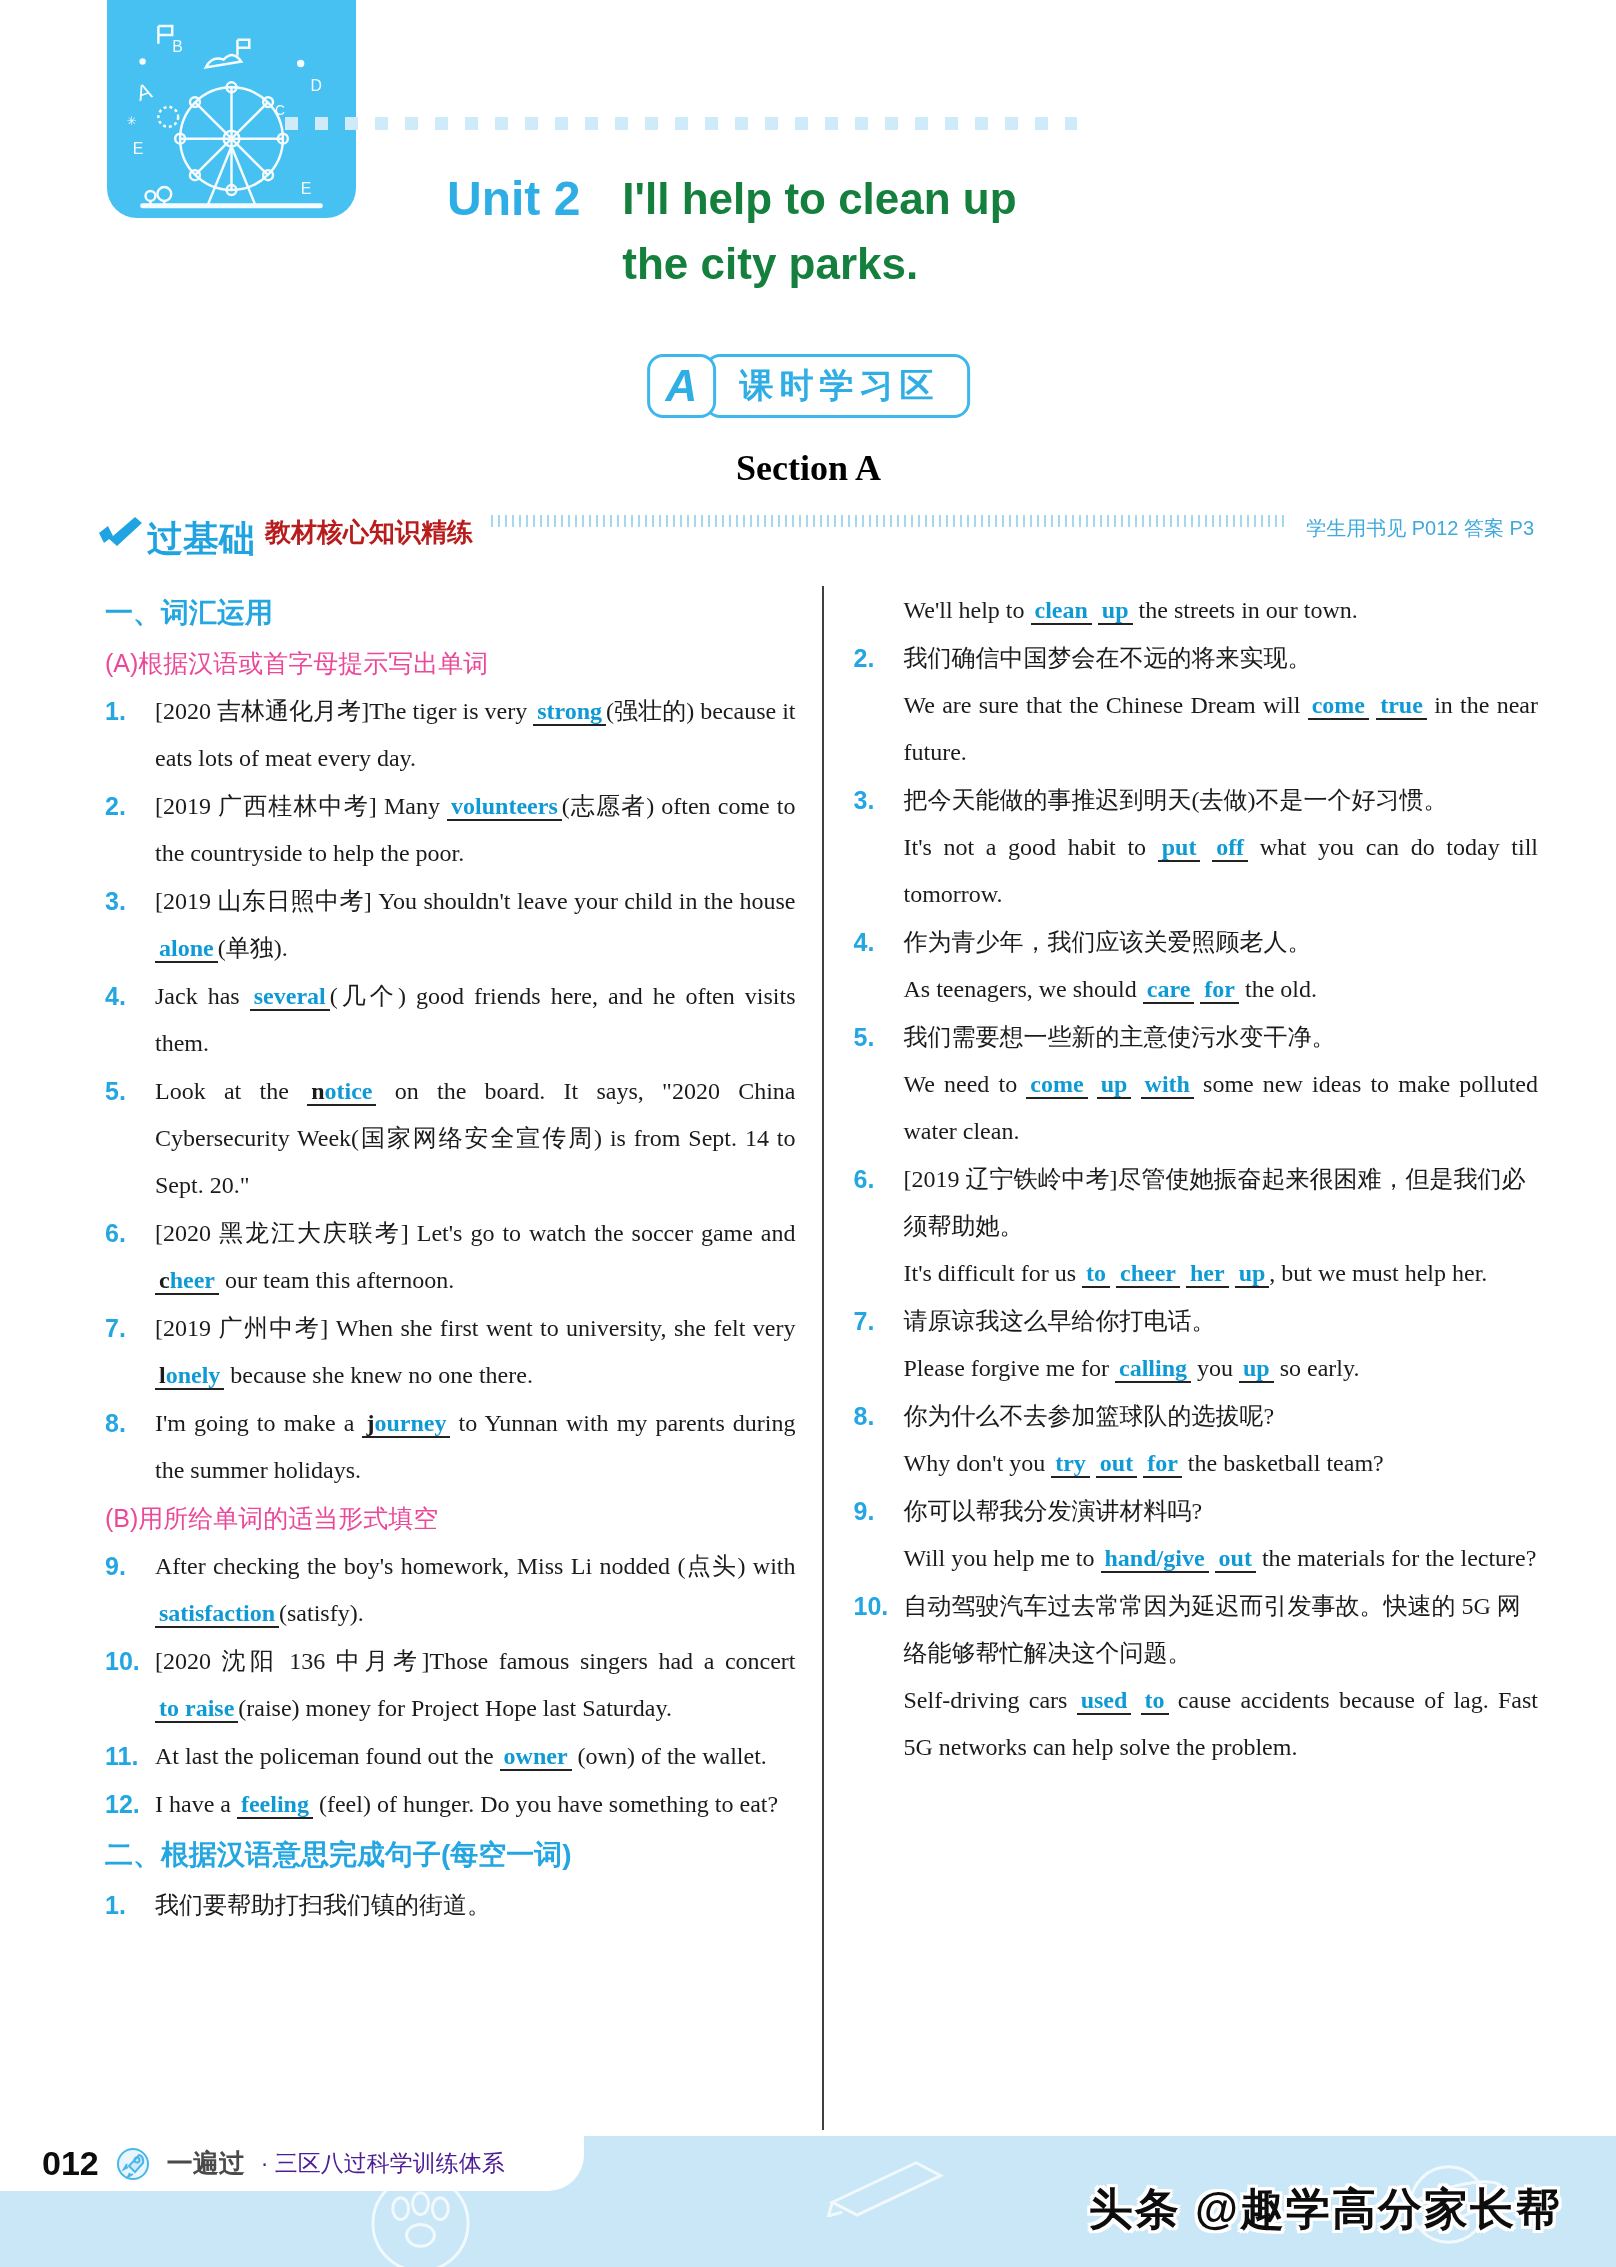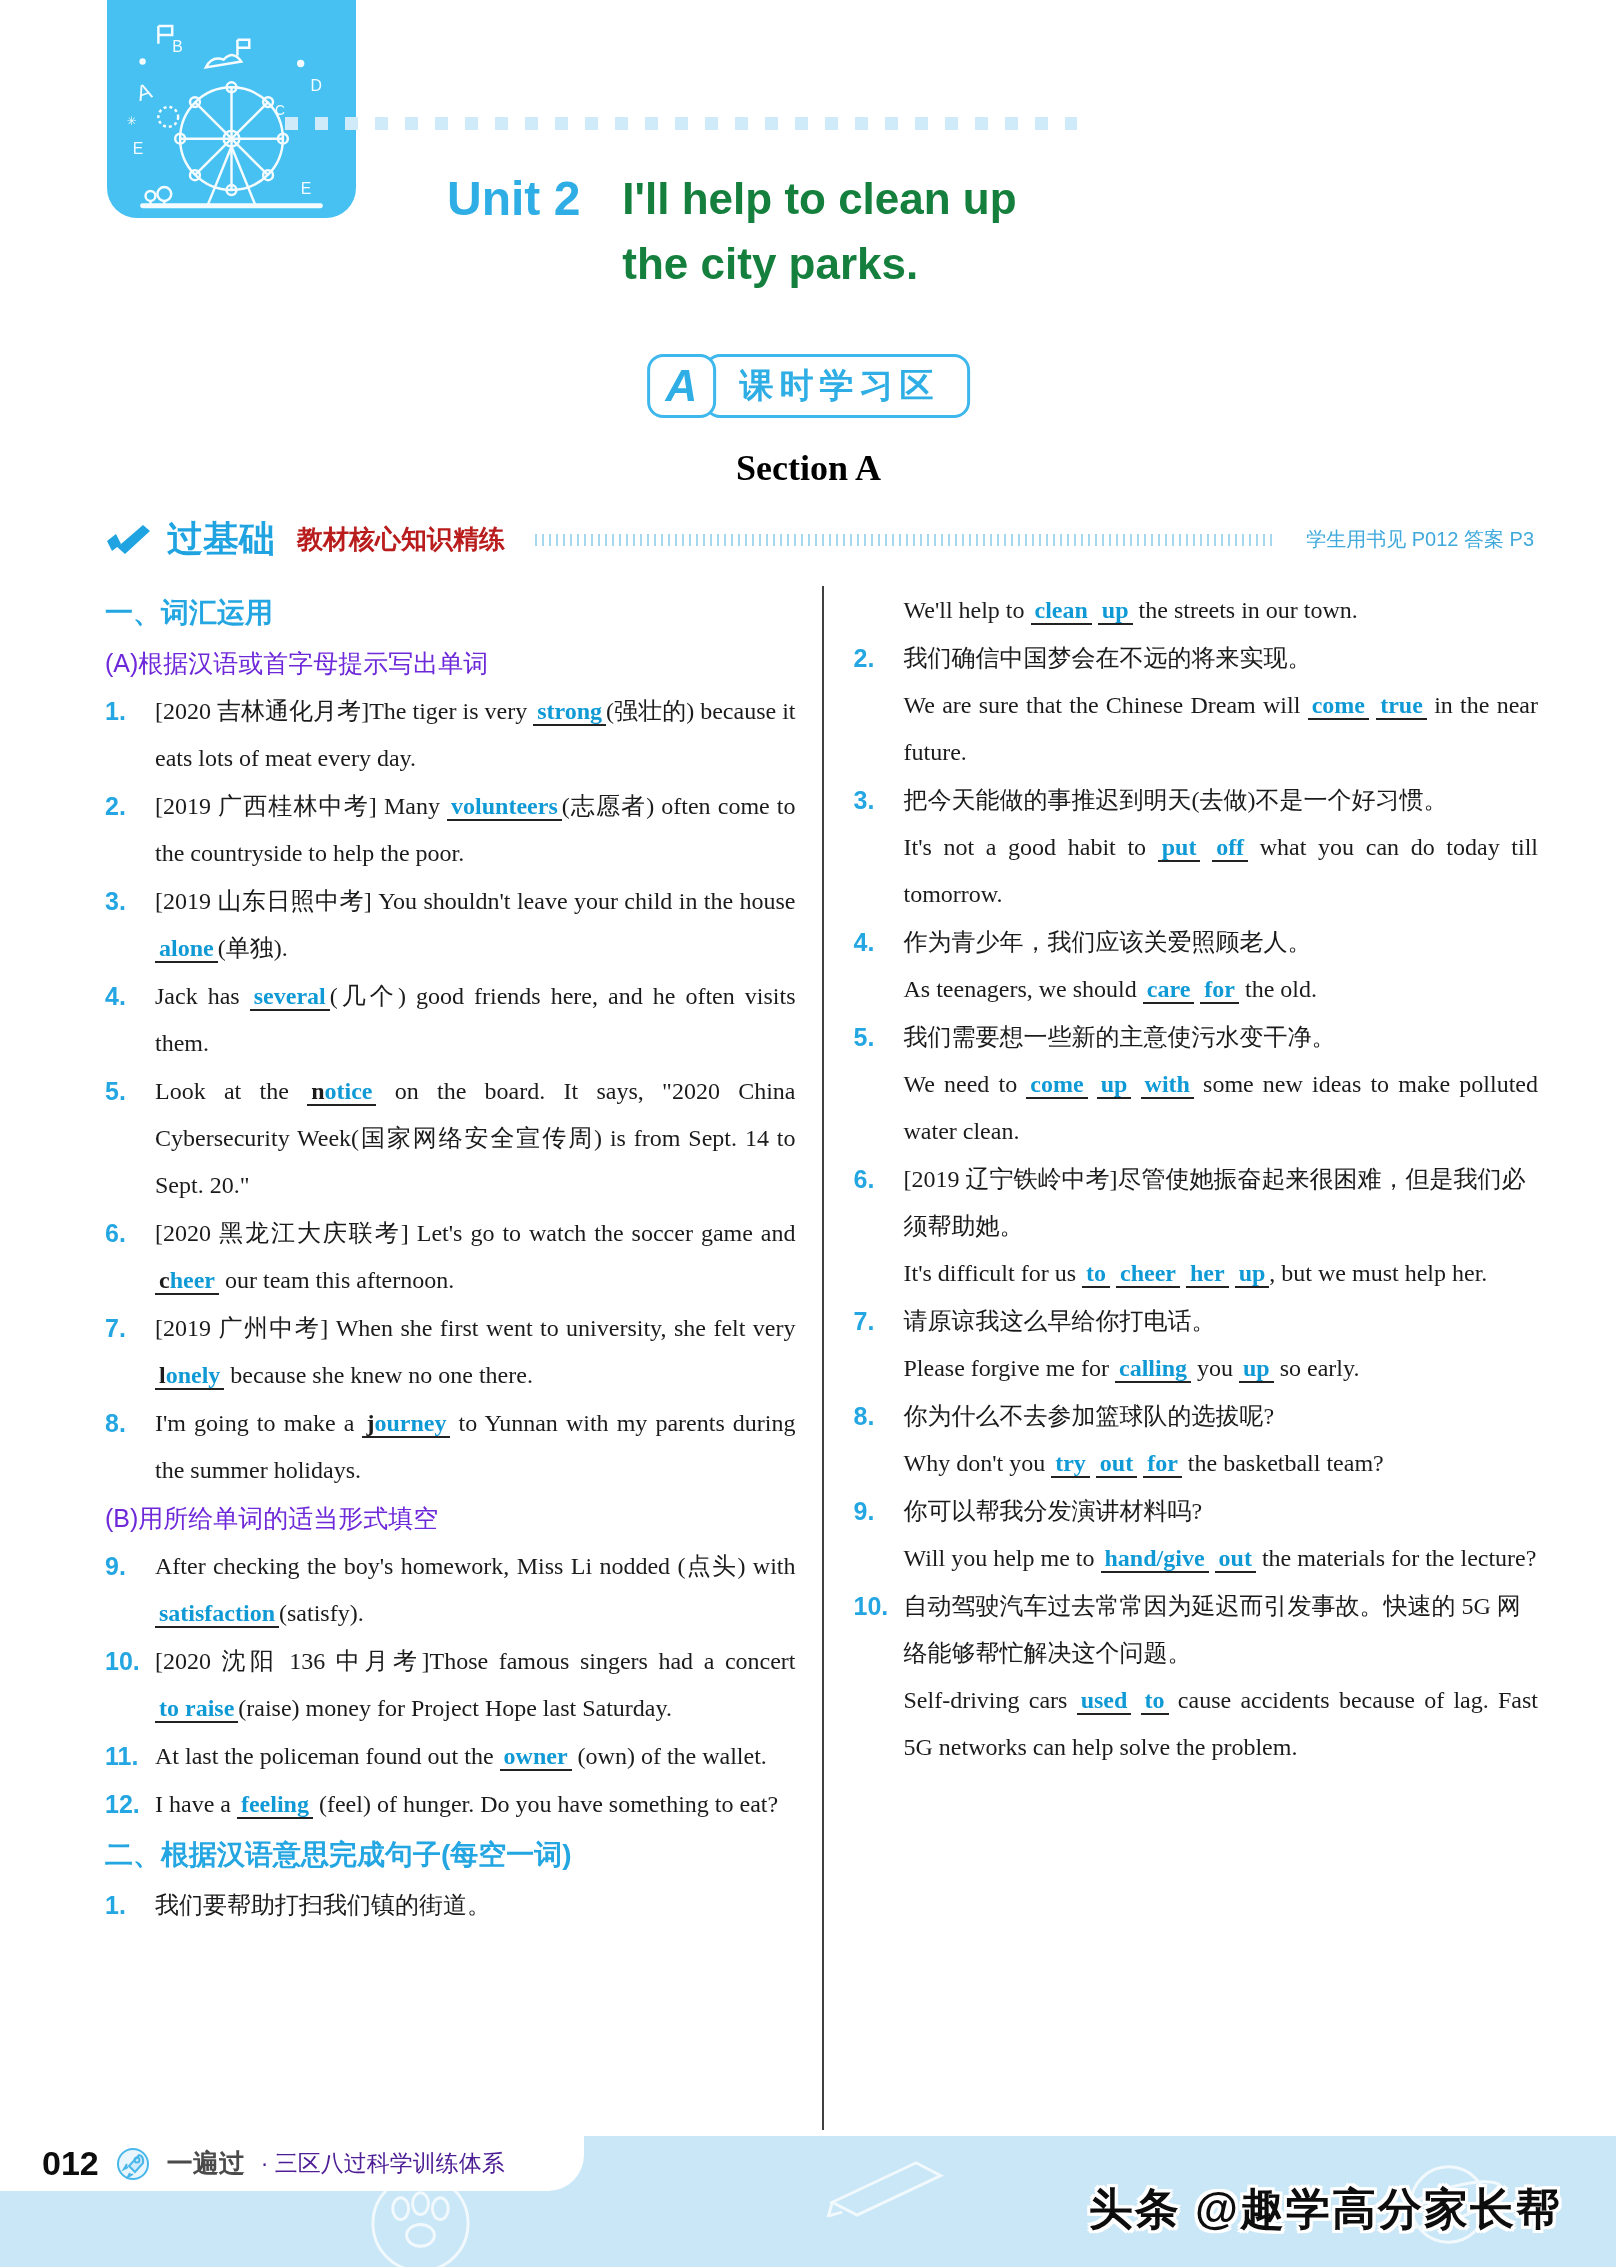--- a/index.html
+++ b/index.html
@@ -20,37 +20,37 @@
   .zone-a { position:relative; z-index:2; background:#fff; border:3px solid #3db7ec; border-radius:16px;
     color:#2eaee4; font:italic 800 44px "Liberation Sans", sans-serif; padding:4px 16px; }
   .zone-label { background:#fff; border:3px solid #3db7ec; border-radius:16px; margin-left:-12px;
     display:flex; align-items:center; padding:6px 28px 6px 32px;
     color:#2eaee4; font:700 34px "Liberation Sans", sans-serif; letter-spacing:6px; }
 
   .section-title { position:absolute; top:447px; left:0; width:100%; text-align:center;
     font:700 36px "Liberation Serif", serif; color:#000; }
 
   
-  .module-bar { position:absolute; top:515px; left:105px; right:83px;
-    display:flex; align-items:center; gap:16px; }
+  .module-bar { position:absolute; top:515px; left:97px; right:83px;
+    display:flex; align-items:flex-start; gap:4px; }
   .module-name { color:#1fa3e1; font:700 36px "Liberation Sans", sans-serif; }
   .module-sub  { color:#b91c1c; font:700 26px "Liberation Sans", sans-serif; margin-left:6px; }
   .dotted-divider { flex:1; height:12px; margin:0 14px;
     background:repeating-linear-gradient(90deg,#a5d7ef 0 2px, transparent 2px 7px); }
   .page-ref { color:#3fa9dc; font:400 20px "Liberation Sans", sans-serif; white-space:nowrap; }
 
   
   .columns { position:absolute; top:586px; left:105px; right:79px; height:1544px;
     display:grid; grid-template-columns:1fr 1fr; }
   .col { overflow:hidden; }
   .col.left  { padding-right:26px; }
   .col.right { border-left:2px solid #404040; padding-left:30px; }
 
   .h1 { color:#23a6e1; font:700 28px "Liberation Sans", sans-serif; line-height:50px; margin:2px 0; }
-  .h2 { color:#6d28d9; font:400 25px "Liberation Sans", sans-serif; line-height:46px; margin:0 0 2px; }
+  .h2 { color:#ec4899; font:400 25px "Liberation Sans", sans-serif; line-height:46px; margin:0 0 2px; }
   .item { display:flex; margin:1px 0; }
   .num { flex:0 0 50px; color:#23a6e1; font:700 25px "Liberation Sans", sans-serif; line-height:47px; }
   .body { flex:1; font-size:24px; line-height:47px; text-align:justify; }
   .line.cn { text-align:left; }
   .ans { color:#0f9ad6; font-weight:700; border-bottom:2.5px solid #222; padding:0 4px; white-space:nowrap; }
   .hint { color:#1b1b1b; }
 
   
   .footer-band { position:absolute; left:0; right:0; bottom:0; height:131px; background:#c9e7f7; }
   .footer-tab { position:absolute; left:0; top:0; width:584px; height:55px; background:#fff;

